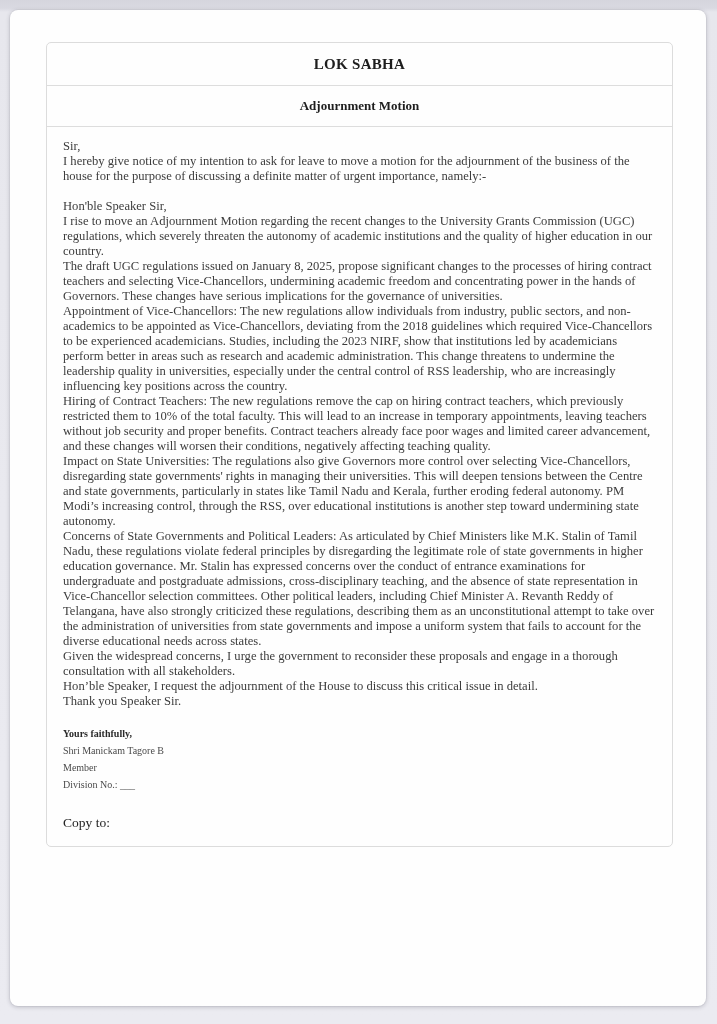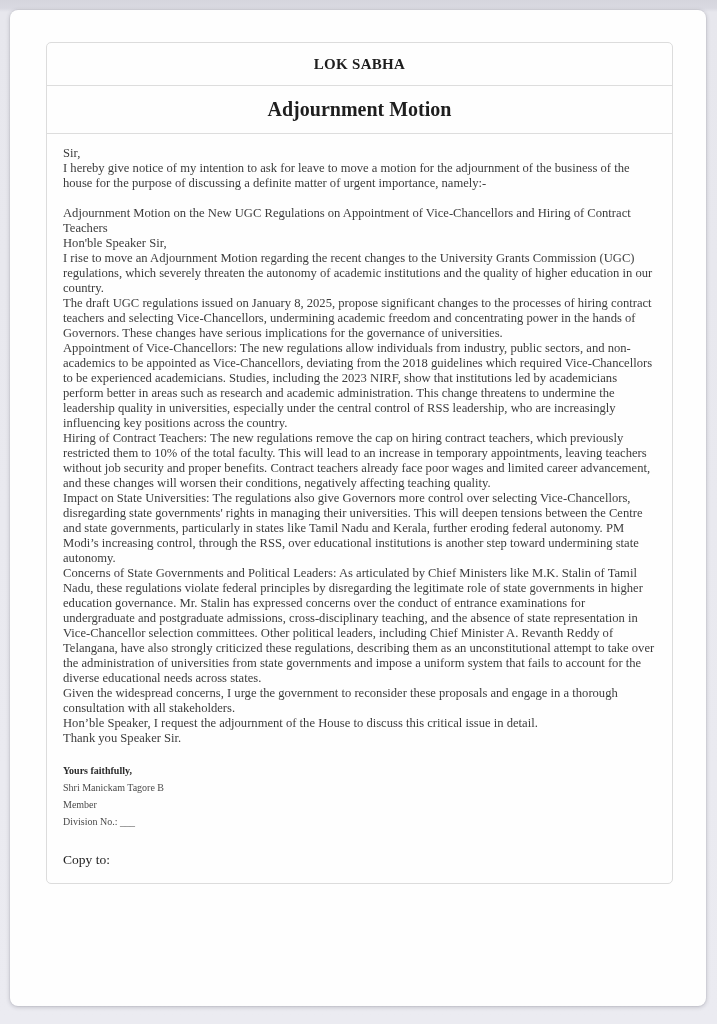--- a/index.html
+++ b/index.html
@@ -37,21 +37,21 @@
     color: #1e1e1e;
     font-size: 15px;
     padding: 13px 10px 12px 10px;
     border-bottom: 1px solid #dddddd;
     letter-spacing: 0.3px;
   }
   .doc-subheader {
     text-align: center;
     font-weight: bold;
     color: #1e1e1e;
-    font-size: 20px;
+    font-size: 13px;
     padding: 12px 10px 12px 10px;
     border-bottom: 1px solid #dddddd;
   }
   .doc-body {
     padding: 12px 15px 16px 16px;
     font-size: 12.6px;
     line-height: 15px;
   }
   .para { min-height: 15px; }
   .signature {
@@ -83,21 +83,20 @@
       <div class="doc-header">LOK SABHA</div>
 
       <div class="doc-subheader">Adjournment Motion</div>
 
       <div class="doc-body">
 
         <div class="body-lines">
             <div class="para">Sir,</div>
             <div class="para">I hereby give notice of my intention to ask for leave to move a motion for the adjournment of the business of the house for the purpose of discussing a definite matter of urgent importance, namely:-</div>
             <div class="para"></div>
-            <div class="para">Adjournment Motion on the New UGC Regulations on Appointment of Vice-Chancellors and Hiring of Contract Teachers</div>
             <div class="para">Hon'ble Speaker Sir,</div>
             <div class="para">I rise to move an Adjournment Motion regarding the recent changes to the University Grants Commission (UGC) regulations, which severely threaten the autonomy of academic institutions and the quality of higher education in our country.</div>
             <div class="para">The draft UGC regulations issued on January 8, 2025, propose significant changes to the processes of hiring contract teachers and selecting Vice-Chancellors, undermining academic freedom and concentrating power in the hands of Governors. These changes have serious implications for the governance of universities.</div>
             <div class="para">Appointment of Vice-Chancellors: The new regulations allow individuals from industry, public sectors, and non-academics to be appointed as Vice-Chancellors, deviating from the 2018 guidelines which required Vice-Chancellors to be experienced academicians. Studies, including the 2023 NIRF, show that institutions led by academicians perform better in areas such as research and academic administration. This change threatens to undermine the leadership quality in universities, especially under the central control of RSS leadership, who are increasingly influencing key positions across the country.</div>
             <div class="para">Hiring of Contract Teachers: The new regulations remove the cap on hiring contract teachers, which previously restricted them to 10% of the total faculty. This will lead to an increase in temporary appointments, leaving teachers without job security and proper benefits. Contract teachers already face poor wages and limited career advancement, and these changes will worsen their conditions, negatively affecting teaching quality.</div>
             <div class="para">Impact on State Universities: The regulations also give Governors more control over selecting Vice-Chancellors, disregarding state governments' rights in managing their universities. This will deepen tensions between the Centre and state governments, particularly in states like Tamil Nadu and Kerala, further eroding federal autonomy. PM Modi’s increasing control, through the RSS, over educational institutions is another step toward undermining state autonomy.</div>
             <div class="para">Concerns of State Governments and Political Leaders: As articulated by Chief Ministers like M.K. Stalin of Tamil Nadu, these regulations violate federal principles by disregarding the legitimate role of state governments in higher education governance. Mr. Stalin has expressed concerns over the conduct of entrance examinations for undergraduate and postgraduate admissions, cross-disciplinary teaching, and the absence of state representation in Vice-Chancellor selection committees. Other political leaders, including Chief Minister A. Revanth Reddy of Telangana, have also strongly criticized these regulations, describing them as an unconstitutional attempt to take over the administration of universities from state governments and impose a uniform system that fails to account for the diverse educational needs across states.</div>
             <div class="para">Given the widespread concerns, I urge the government to reconsider these proposals and engage in a thorough consultation with all stakeholders.</div>
             <div class="para">Hon’ble Speaker, I request the adjournment of the House to discuss this critical issue in detail.</div>
             <div class="para">Thank you Speaker Sir.</div>

